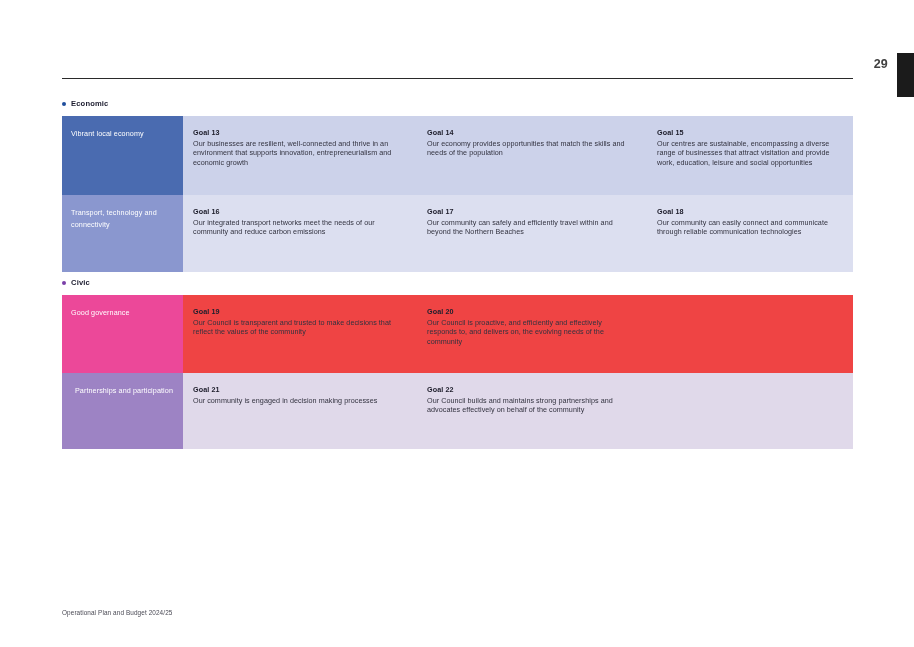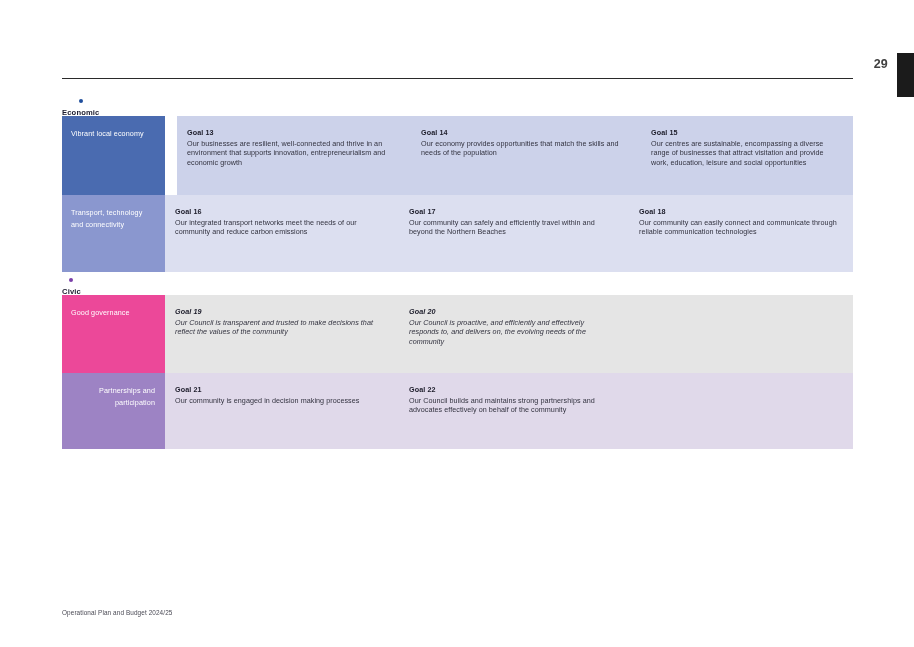--- a/index.html
+++ b/index.html
@@ -52,21 +52,20 @@
   .section-head {
     position: absolute;
     left: 62px;
     display: flex;
     align-items: center;
     gap: 5px;
     font-size: 7.6px;
     font-weight: bold;
     color: #1b1b2e;
     letter-spacing: 0.15px;
-    flex-direction: column;
   }
   .bullet {
     width: 4px;
     height: 4px;
     border-radius: 50%;
     flex: none;
   }
 
   
   .goal-table {
@@ -75,21 +74,21 @@
     width: 791px;
     display: flex;
     flex-direction: column;
   }
   .goal-row {
     display: flex;
     align-items: stretch;
   }
   .row-label {
     flex: none;
-    width: 103px;
+    width: 121px;
     padding: 12px 10px 0 9px;
     font-size: 7.2px;
     line-height: 1.72;
     color: #ffffff;
     letter-spacing: 0.1px;
   }
   .row-cells {
     flex: 1 1 auto;
     display: flex;
   }
@@ -135,21 +134,21 @@
   <div class="top-rule"></div>
 
   <div id="sections-root">
       <div class="section-head" style="top: 99px;">
         <span class="bullet" style="background: rgb(31, 78, 156);"></span>
         <span>Economic</span>
       </div>
       <div class="goal-table" style="top: 116px;">
         <div class="goal-row" style="height: 79px;">
           <div class="row-label" style="background: rgb(74, 107, 176);">Vibrant local economy</div>
-          <div class="row-cells" style="background: rgb(204, 210, 234); margin-left: 12px;">
+          <div class="row-cells" style="background: rgb(204, 210, 234);">
             <div class="goal-cell c1">
               <div class="goal-title">Goal 13</div>
               <div class="goal-desc">Our businesses are resilient, well-connected and thrive in an environment that supports innovation, entrepreneurialism and economic growth</div>
             </div>
             <div class="goal-cell c2">
               <div class="goal-title">Goal 14</div>
               <div class="goal-desc">Our economy provides opportunities that match the skills and needs of the population</div>
             </div>
             <div class="goal-cell c3">
               <div class="goal-title">Goal 15</div>
@@ -175,21 +174,21 @@
           </div>
         </div>
       </div>
       <div class="section-head" style="top: 278px;">
         <span class="bullet" style="background: rgb(122, 63, 168);"></span>
         <span>Civic</span>
       </div>
       <div class="goal-table" style="top: 295px;">
         <div class="goal-row" style="height: 78px;">
           <div class="row-label" style="background: #ec4899;">Good governance</div>
-          <div class="row-cells" style="background: #e5e5e5; font-style: italic;">
+          <div class="row-cells" style="background: #ef4444;">
             <div class="goal-cell c1">
               <div class="goal-title">Goal 19</div>
               <div class="goal-desc">Our Council is transparent and trusted to make decisions that reflect the values of the community</div>
             </div>
             <div class="goal-cell c2">
               <div class="goal-title">Goal 20</div>
               <div class="goal-desc">Our Council is proactive, and efficiently and effectively responds to, and delivers on, the evolving needs of the community</div>
             </div>
             <div class="goal-cell c3">
               <div class="goal-title"></div>

